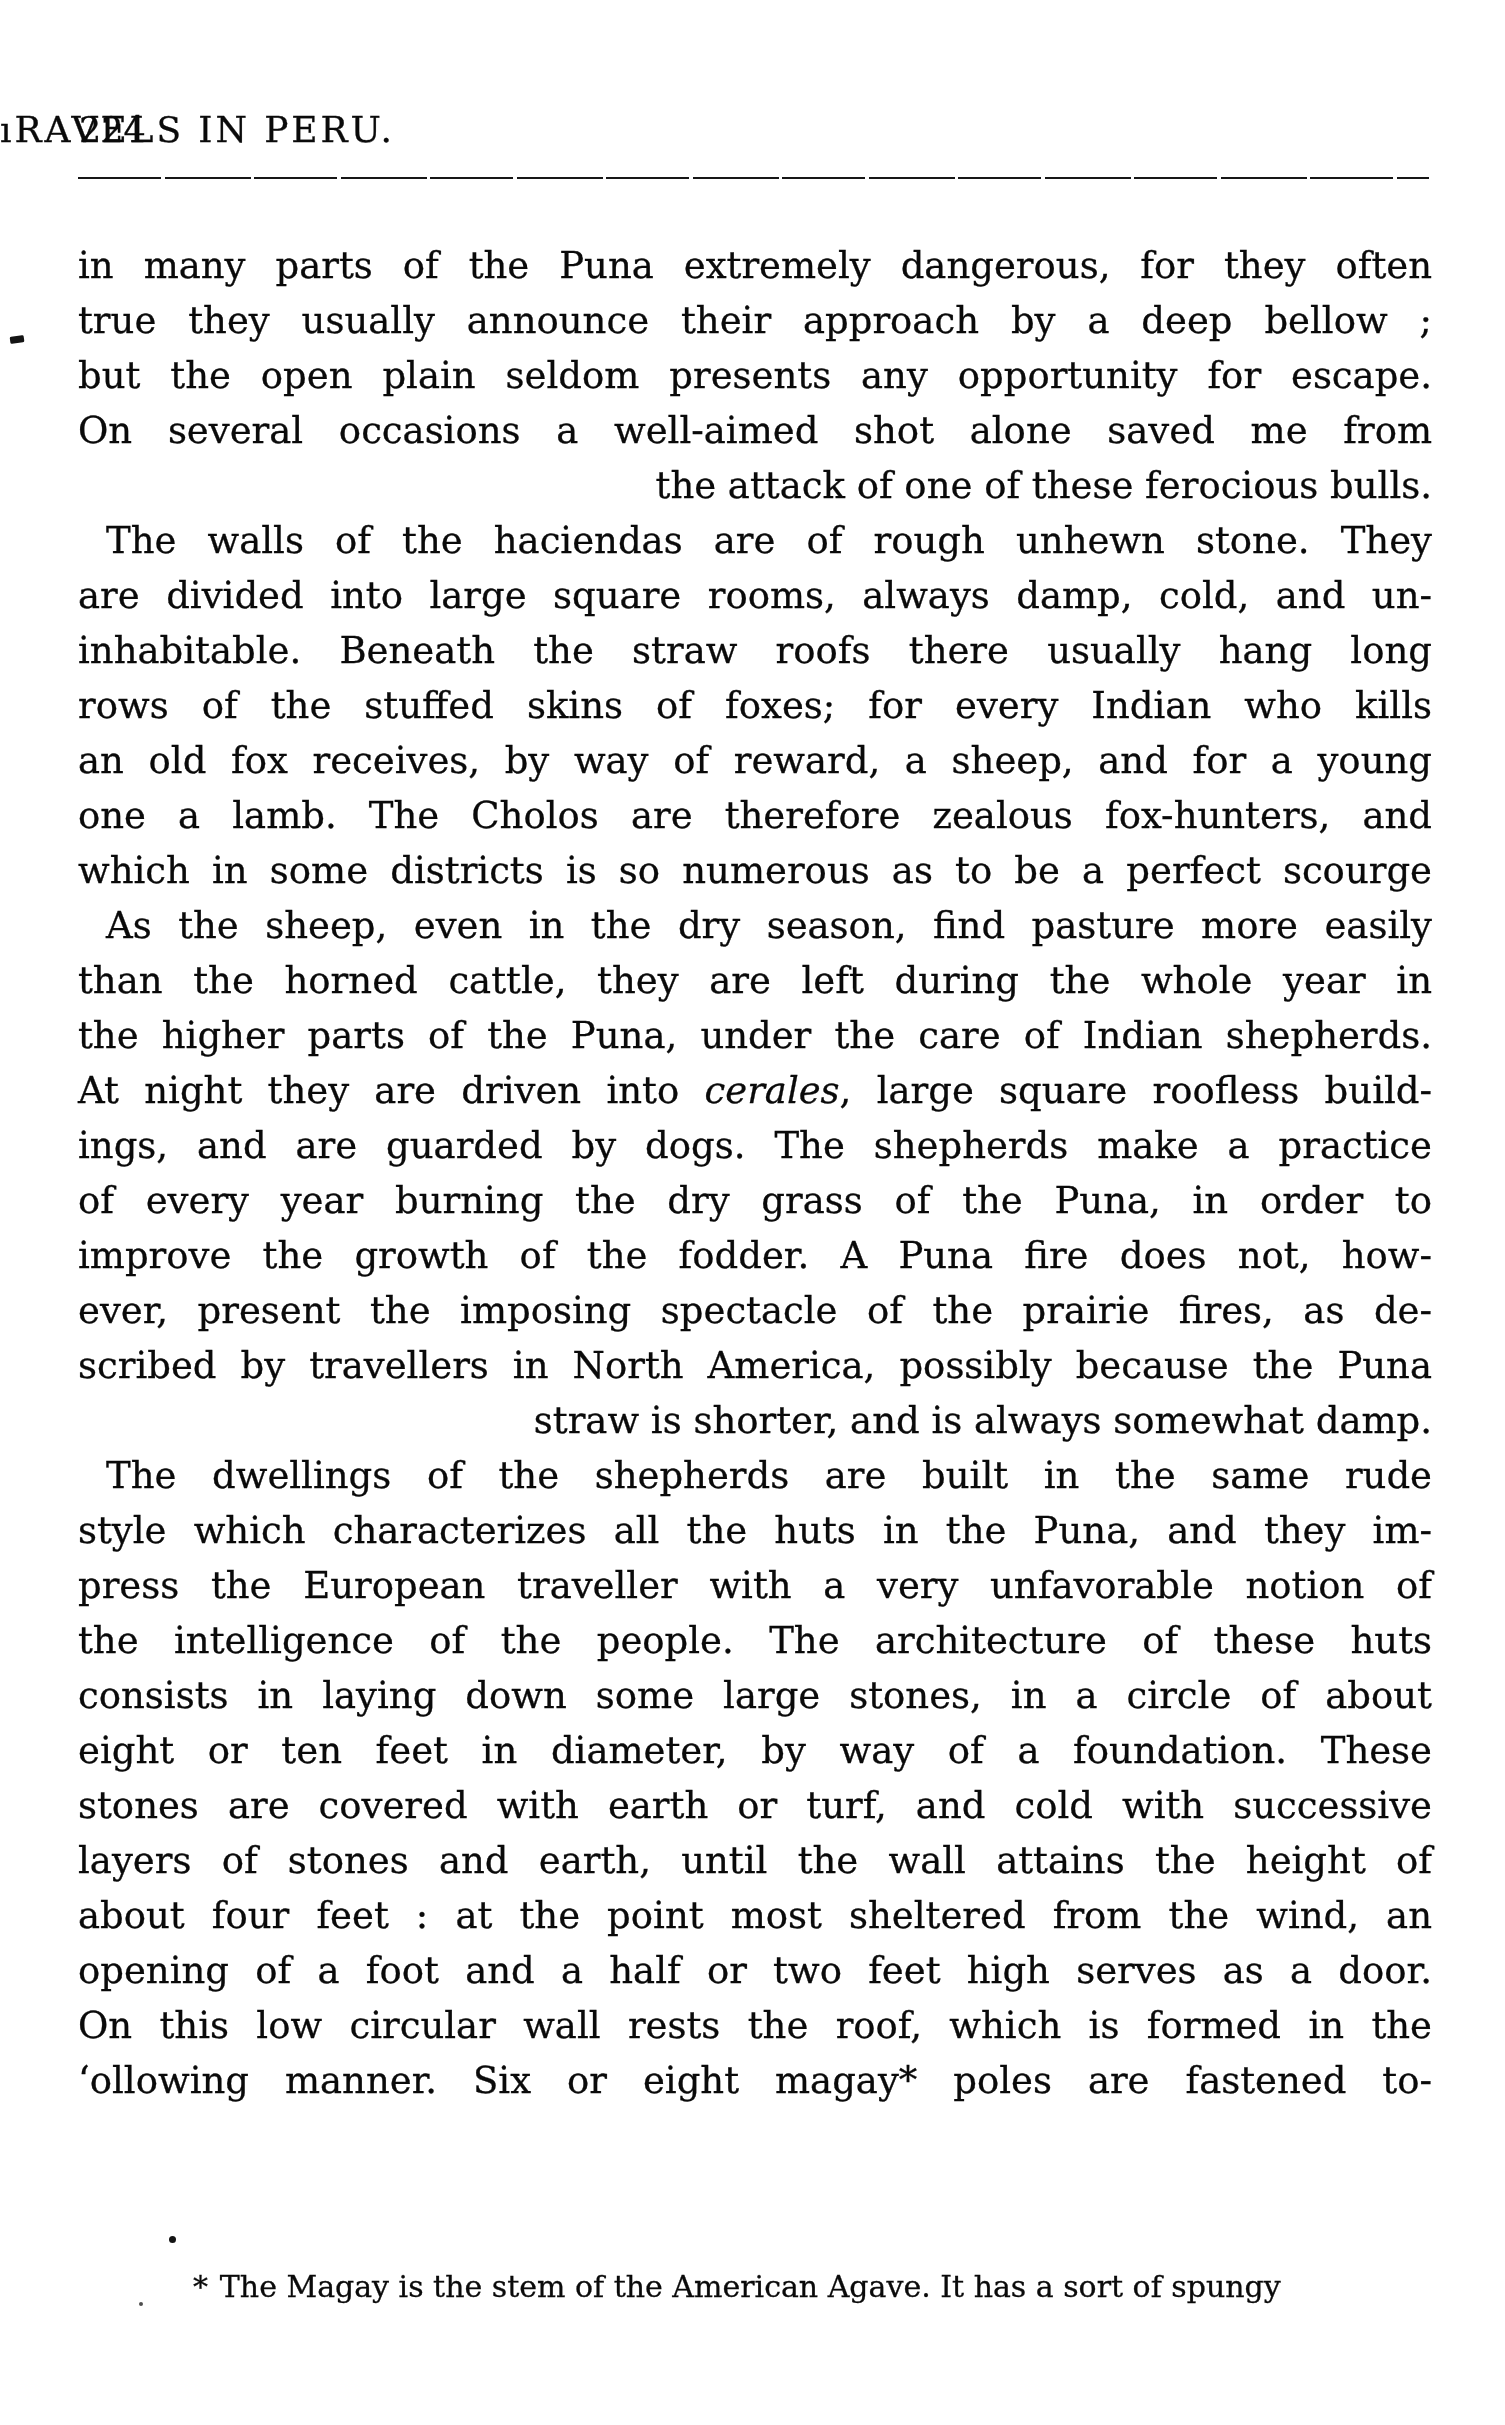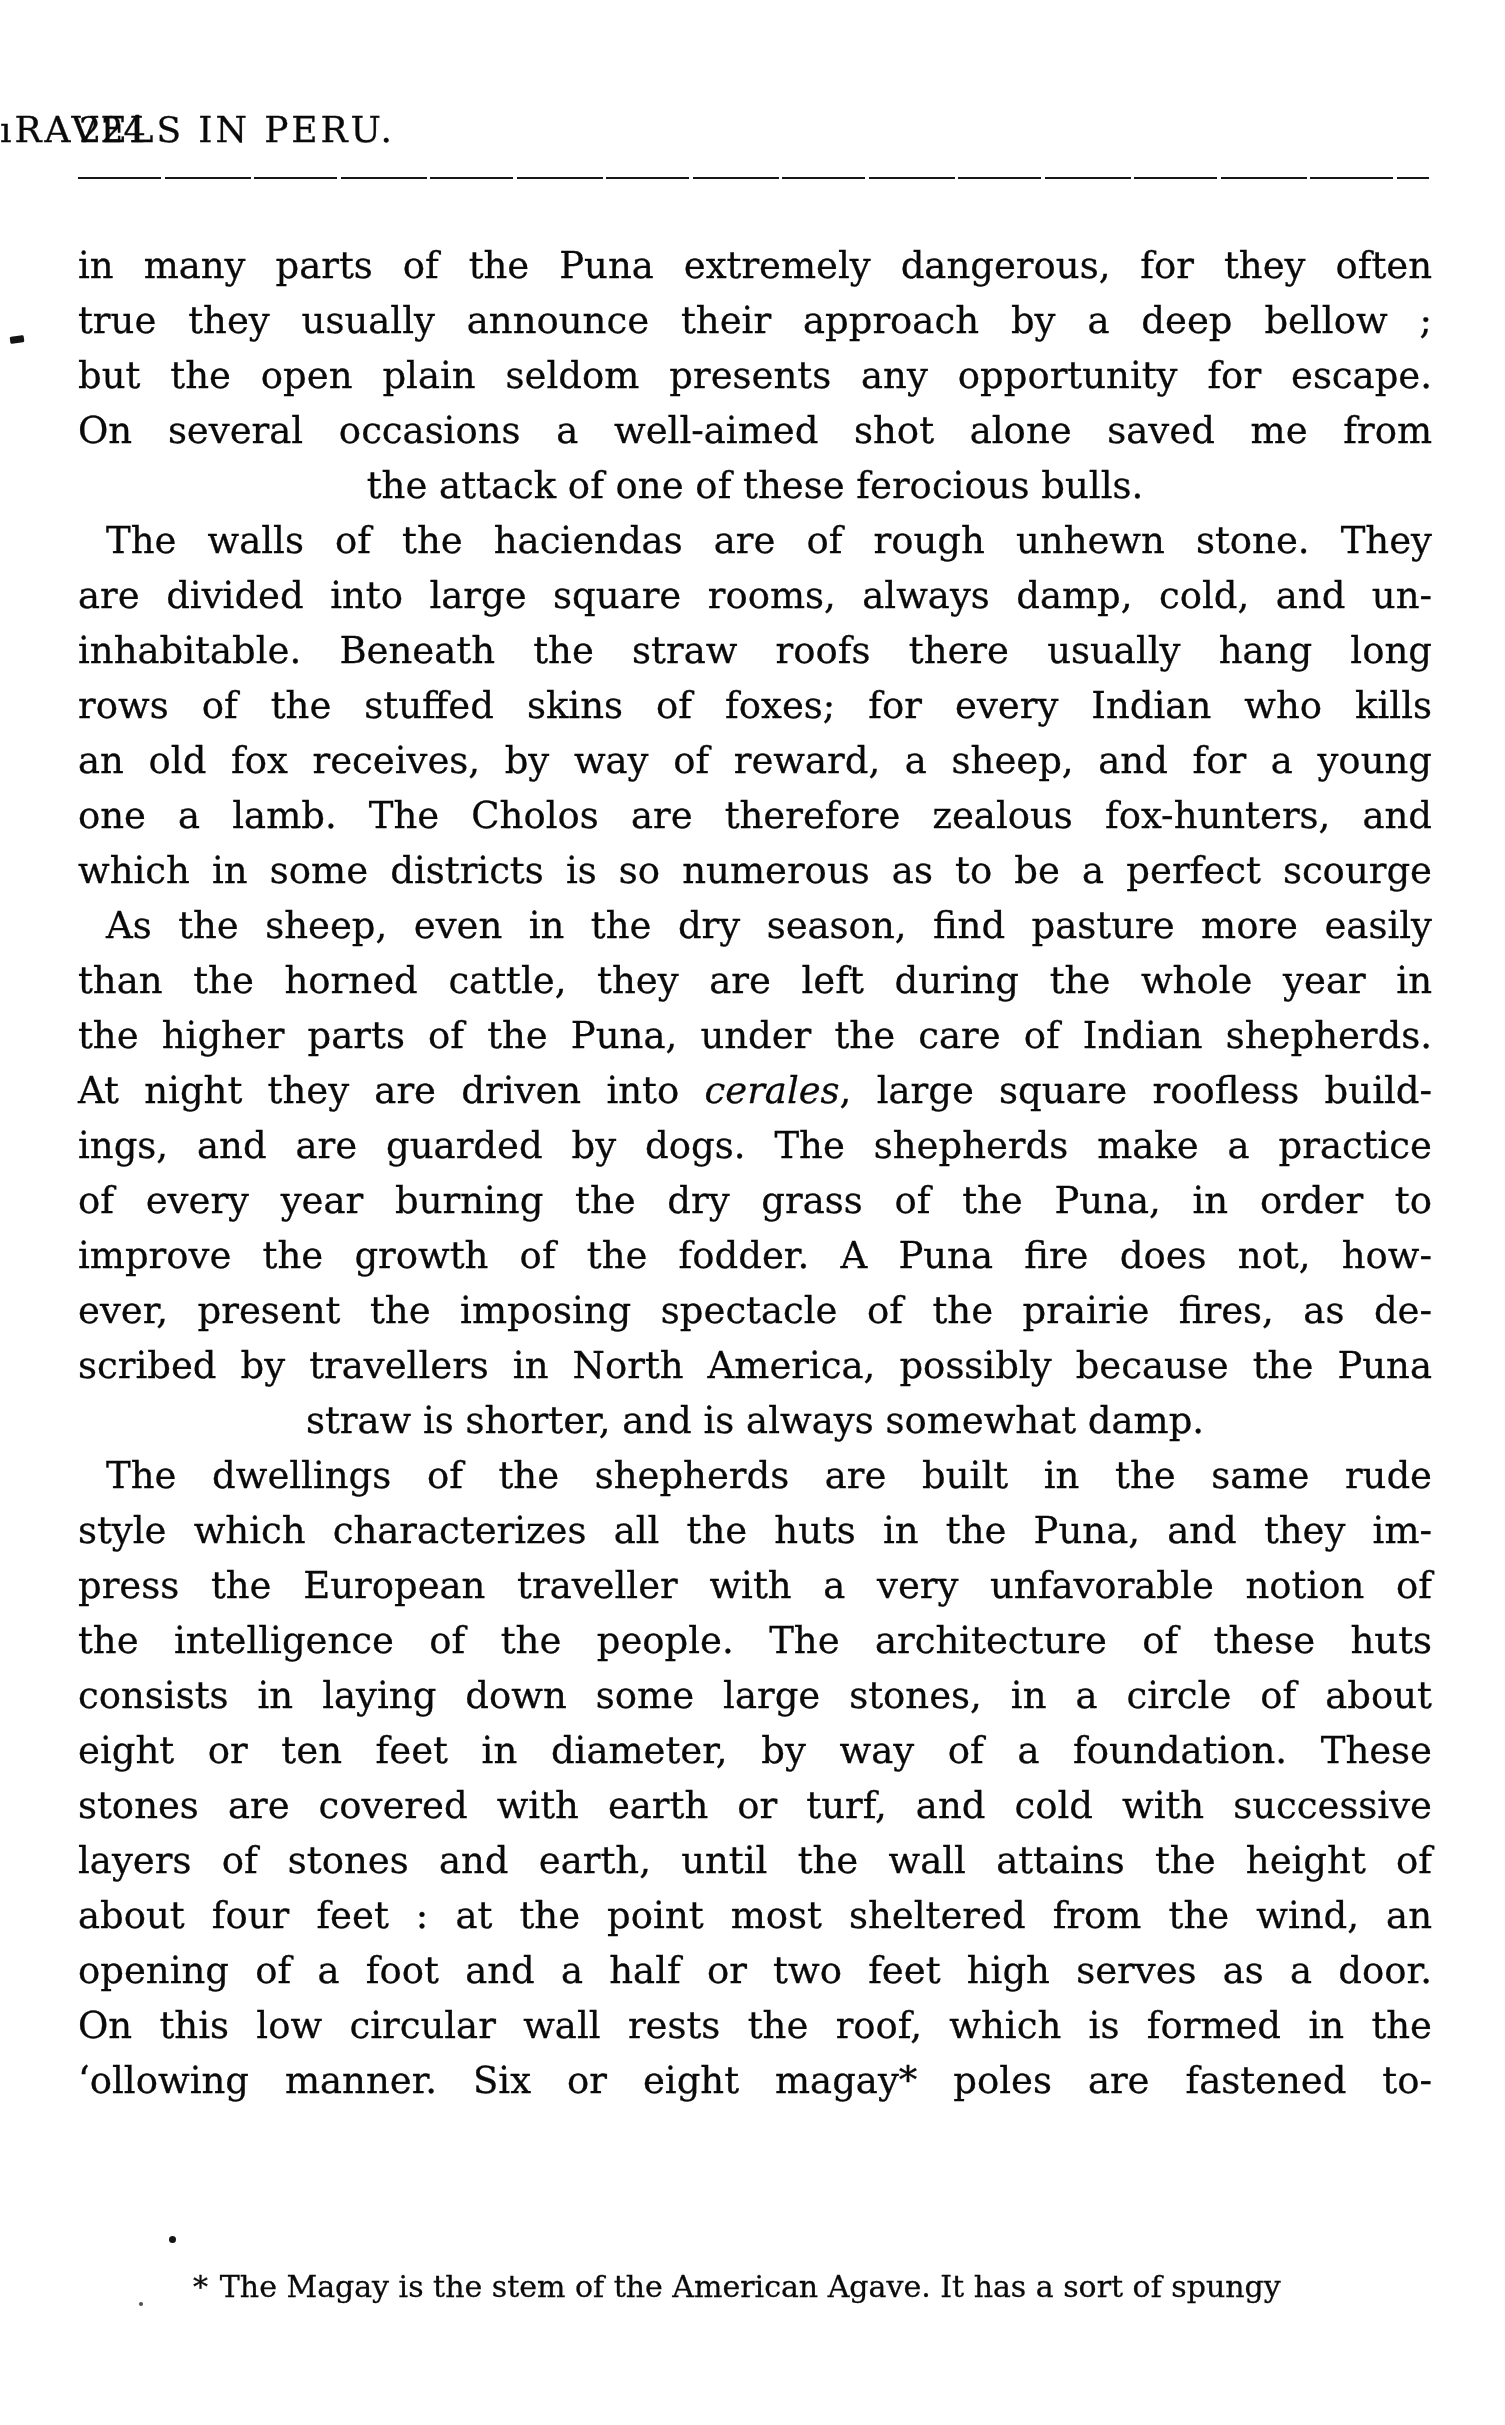--- a/index.html
+++ b/index.html
@@ -10,21 +10,21 @@
   }
   .pageno{position:absolute;left:79px;top:111px;font-size:35px;line-height:38px;}
   .rtitle{position:absolute;left:0;right:0;top:109px;font-size:36px;letter-spacing:2.9px;}
   .rule{
     position:absolute;left:78px;right:77px;top:177px;height:2.2px;
     background:repeating-linear-gradient(90deg,
       #161616 0px,#161616 83px,rgba(22,22,22,0) 83px,rgba(22,22,22,0) 87px,
       #161616 87px,#161616 173px,rgba(22,22,22,0) 173px,rgba(22,22,22,0) 176px);
   }
   .bodytext{position:absolute;left:78px;top:206px;width:1354px;margin-top:32px;}
-  .line{height:55px;line-height:55px;font-size:37px;text-align:center;}
+  .line{height:55px;line-height:55px;font-size:37px;text-align:right;}
   .j{text-align:justify;text-align-last:justify;}
   .ind{text-indent:28px;}
   .it{font-style:italic;}
   .footnote{position:absolute;left:193px;top:2266px;width:1254px;font-size:30px;line-height:41px;font-weight:400;}
   .fn-marker{margin-right:11.8px;}
   .speck{position:absolute;background:#141414;}
   .sp1{left:9.6px;top:336px;width:14px;height:6.6px;border-radius:1.5px;transform:rotate(-8deg);}
   .sp2{left:169px;top:2236px;width:7.4px;height:7.4px;border-radius:50%;}
   .sp3{left:985px;top:2394px;width:3.7px;height:20px;border-radius:1.5px;transform:rotate(17deg);}
   .sp4{left:139px;top:2302px;width:4.4px;height:4.4px;border-radius:50%;opacity:.75;}

